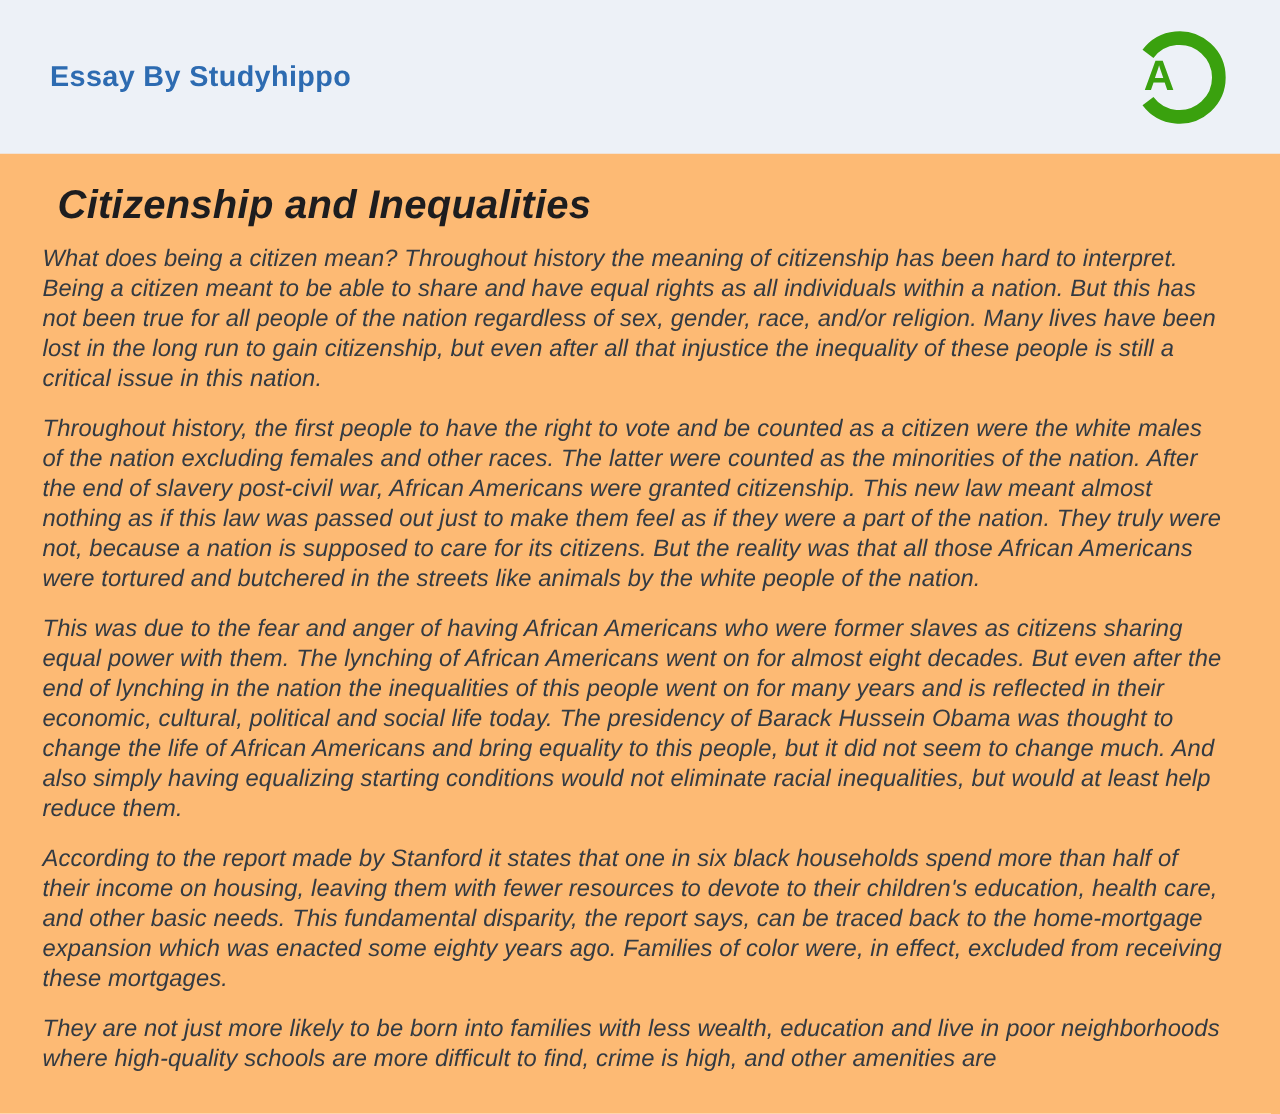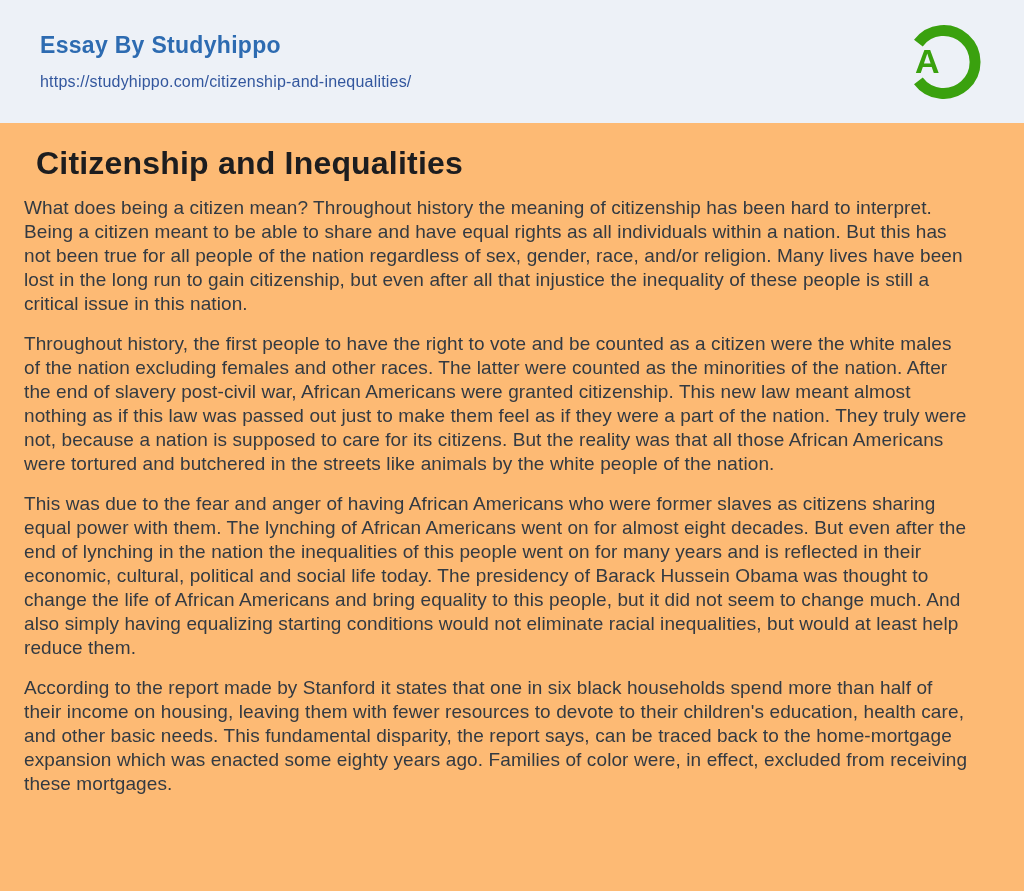--- a/index.html
+++ b/index.html
@@ -48,21 +48,21 @@
     position: absolute;
     left: 13px;
     top: 50%;
     transform: translateY(-54%);
     color: #3aa10e;
     font-size: 34px;
     font-weight: 700;
     line-height: 1;
   }
   
-  .article { padding: 22px 40px 0 24px; }
+  .article { padding: 22px 40px 0 34px; font-style: italic; }
   .essay-title {
     font-size: 32px;
     font-weight: 800;
     color: #1d1d1f;
     letter-spacing: 0.2px;
     padding-left: 12px;
     margin-bottom: 14px;
   }
   .article p {
     color: #333a42;
@@ -74,35 +74,35 @@
   }
 </style>
 </head>
 <body>
 
 <div class="page">
 
   <div class="header">
     <div class="header-text">
       <div class="site-title">Essay By Studyhippo</div>
-      <a class="page-url" href="#">https://studyhippo.com/citizenship-and-inequalities/</a>
     </div>
 
     <div class="logo">
       <span class="icon">
         <svg viewBox="0 0 100 100" width="84" height="88" aria-hidden="true">
           <path d="M 19.5 27.5 A 37.5 37.5 0 1 1 19.5 72.5" fill="none" stroke="#3aa10e" stroke-width="13" stroke-linecap="butt"></path>
         </svg>
       </span>
       <span class="logo-letter">A</span>
     </div>
   </div>
 
   <div class="article">
     <h1 class="essay-title">Citizenship and Inequalities</h1>
 
     <p>What does being a citizen mean? Throughout history the meaning of citizenship has been hard to interpret. Being a citizen meant to be able to share and have equal rights as all individuals within a nation. But this has not been true for all people of the nation regardless of sex, gender, race, and/or religion. Many lives have been lost in the long run to gain citizenship, but even after all that injustice the inequality of these people is still a critical issue in this nation.</p>
     <p>Throughout history, the first people to have the right to vote and be counted as a citizen were the white males of the nation excluding females and other races. The latter were counted as the minorities of the nation. After the end of slavery post-civil war, African Americans were granted citizenship. This new law meant almost nothing as if this law was passed out just to make them feel as if they were a part of the nation. They truly were not, because a nation is supposed to care for its citizens. But the reality was that all those African Americans were tortured and butchered in the streets like animals by the white people of the nation.</p>
     <p>This was due to the fear and anger of having African Americans who were former slaves as citizens sharing equal power with them. The lynching of African Americans went on for almost eight decades. But even after the end of lynching in the nation the inequalities of this people went on for many years and is reflected in their economic, cultural, political and social life today. The presidency of Barack Hussein Obama was thought to change the life of African Americans and bring equality to this people, but it did not seem to change much. And also simply having equalizing starting conditions would not eliminate racial inequalities, but would at least help reduce them.</p>
     <p>According to the report made by Stanford it states that one in six black households spend more than half of their income on housing, leaving them with fewer resources to devote to their children's education, health care, and other basic needs. This fundamental disparity, the report says, can be traced back to the home-mortgage expansion which was enacted some eighty years ago. Families of color were, in effect, excluded from receiving these mortgages.</p>
+    <p>They are not just more likely to be born into families with less wealth, education and live in poor neighborhoods where high-quality schools are more difficult to find, crime is high, and other amenities are</p>
   </div>
 
 </div>
 
 </body></html>

